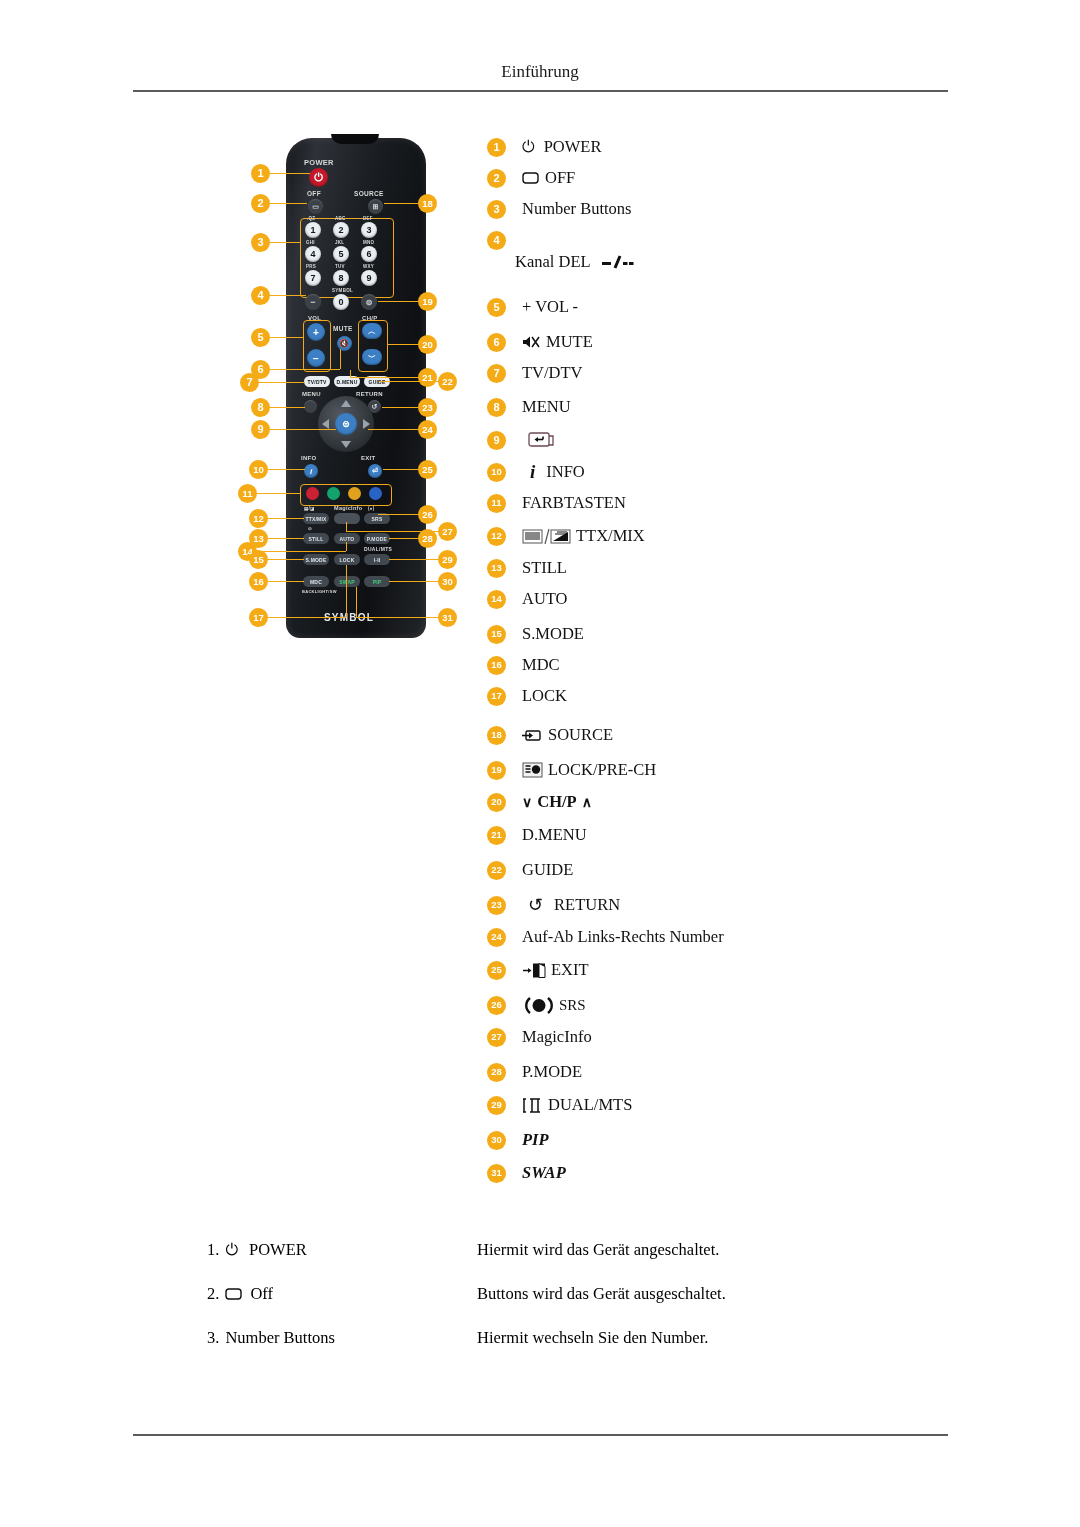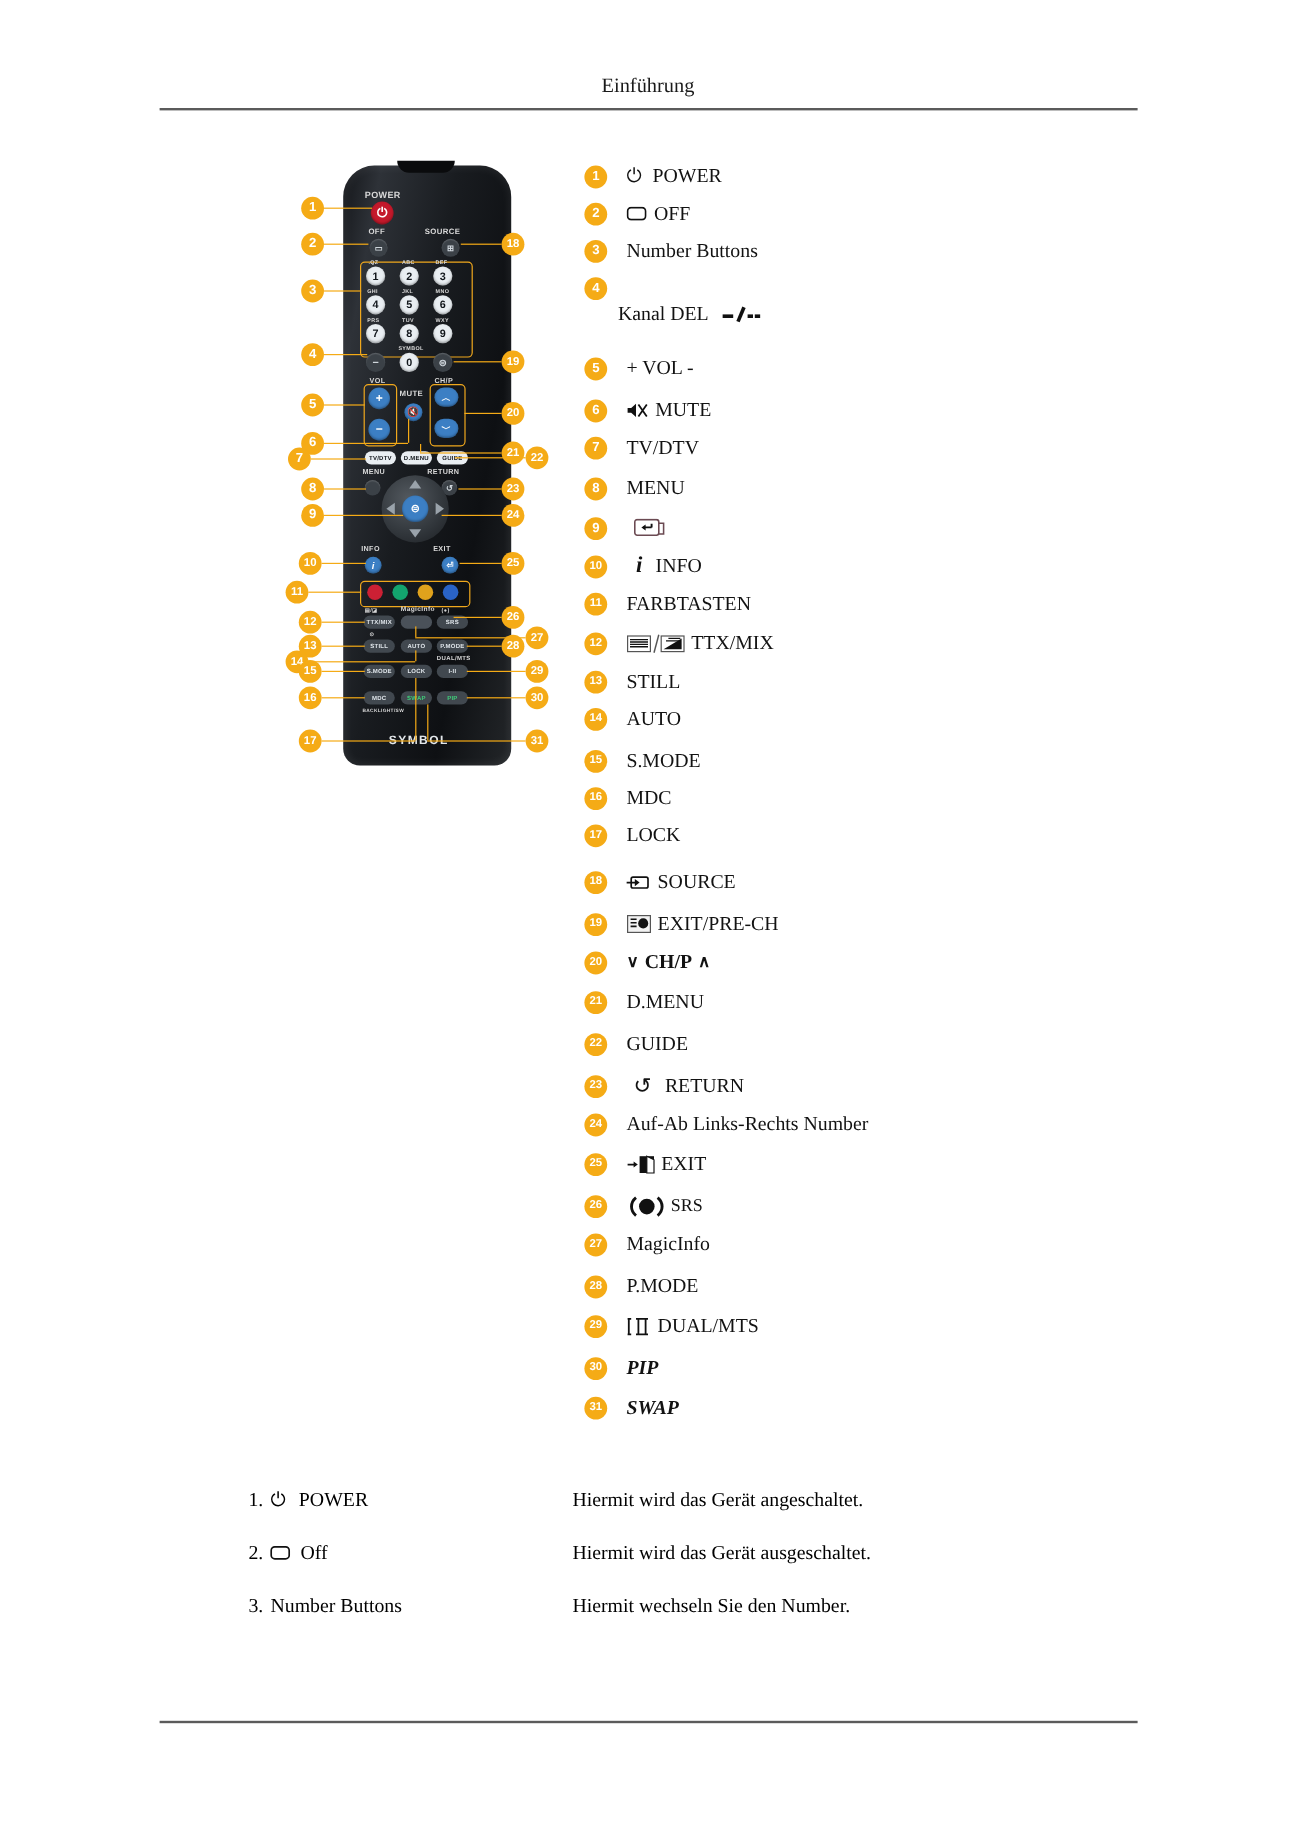--- a/index.html
+++ b/index.html
@@ -606,21 +606,21 @@
   <div class="legend-row" style="top:623px;">
     <span class="legend-badge two">19</span>
     <span class="legend-text" style="margin-left:16px;">
       <span class="ic" style="margin-right:5px;">
         <svg width="21" height="16" viewBox="0 0 21 16">
           <rect x="1" y="1" width="19" height="14" fill="#f2f2f2" stroke="#555" stroke-width="1"></rect>
           <path d="M3.5 4 h5 M3.5 7 h5 M3.5 10 h5" stroke="#111" stroke-width="1.3"></path>
           <circle cx="14" cy="7.5" r="4.2" fill="#111"></circle>
         </svg>
       </span>
-      <span>EXIT/PRE-CH</span>
+      <span>LOCK/PRE-CH</span>
     </span>
   </div>
 
   <div class="legend-row" style="top:655px;">
     <span class="legend-badge two">20</span>
     <span class="legend-text" style="margin-left:16px; font-weight:bold;">
       <span class="ic" style="font-size:14px; margin-right:5px;">∨</span>
       <span>CH/P</span>
       <span class="ic" style="font-size:14px; margin-left:5px;">∧</span>
     </span>
@@ -740,21 +740,21 @@
   <div class="desc-row" style="top:44px;">
     <div class="desc-left">
       <span>2.</span>
       <span class="ic">
         <svg width="17" height="12" viewBox="0 0 17 12">
             <rect x="1" y="1" width="15" height="10" rx="3" fill="none" stroke="#111" stroke-width="1.4"></rect>
           </svg>
       </span>
       <span style="margin-left:2px;">Off</span>
     </div>
-    <div class="desc-right">Hiermit wird das Gerät ausgeschaltet.</div>
+    <div class="desc-right">Buttons wird das Gerät ausgeschaltet.</div>
   </div>
 
   <div class="desc-row" style="top:88px;">
     <div class="desc-left">
       <span>3.</span>
       <span>Number Buttons</span>
     </div>
     <div class="desc-right">Hiermit wechseln Sie den Number.</div>
   </div>
 </div>

